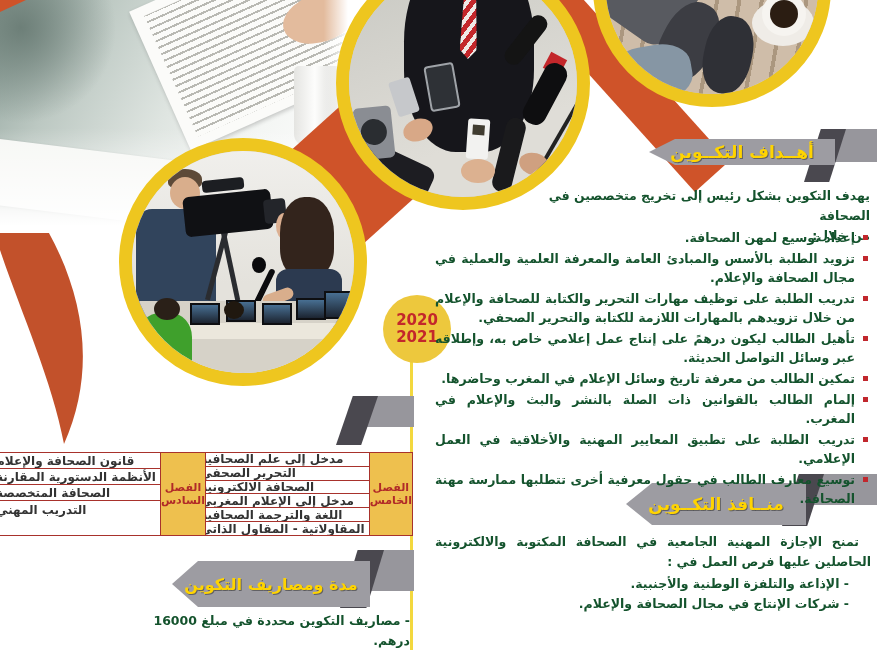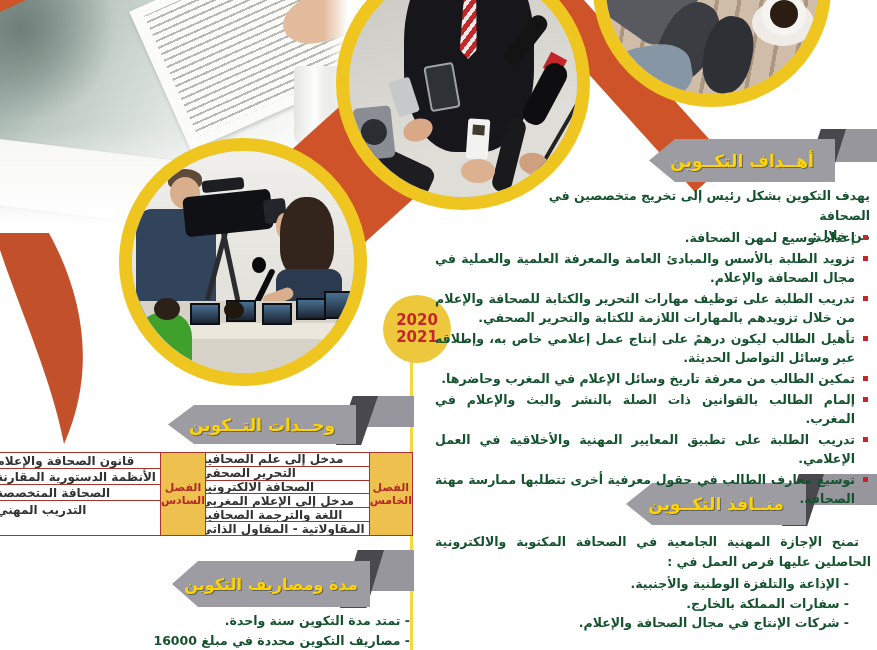--- a/index.html
+++ b/index.html
@@ -108,21 +108,21 @@
      color:#c3272b;font-weight:bold;font-size:15px;line-height:17px;}
   .divider{left:410px;top:360px;width:3px;height:290px;background:#f3d83e;z-index:5;}
 
   
   .rb-bar{background:#97969c;z-index:7;}
   .rb-fold{background:#4a484f;clip-path:polygon(40% 0,100% 0,60% 100%,0 100%);z-index:8;}
   .rb-head{background:#9d9ca2;clip-path:polygon(0 50%,26px 0,100% 0,100% 100%,26px 100%);
      z-index:9;display:flex;align-items:center;justify-content:center;
      color:#ffd400;font-weight:bold;font-size:17px;text-shadow:1px 1px 0 rgba(50,50,50,.55);
      direction:rtl;}
-  .rh-obj{left:649px;top:139px;width:186px;height:43px;}
+  .rh-obj{left:649px;top:139px;width:186px;height:26px;}
   .rf-obj{left:804px;top:129px;width:42px;height:53px;}
   .rbr-obj{left:826px;top:129px;width:51px;height:33px;}
   .rh-out{left:626px;top:483px;width:180px;height:42px;}
   .rf-out{left:782px;top:474px;width:42px;height:52px;}
   .rbr-out{left:804px;top:474px;width:73px;height:31px;}
   .rh-uni{left:168px;top:405px;width:188px;height:39px;}
   .rf-uni{left:336px;top:396px;width:42px;height:49px;}
   .rbr-uni{left:358px;top:396px;width:56px;height:31px;}
   .rh-dur{left:172px;top:561px;width:198px;height:46px;font-size:16px;}
   .rf-dur{left:340px;top:550px;width:44px;height:58px;}
@@ -250,23 +250,20 @@
   <div class="abs divider"></div>
 
   <div class="abs rb-bar rbr-obj"></div>
   <div class="abs rb-fold rf-obj"></div>
   <div class="abs rb-head rh-obj">
     <span>أهــداف التكــوين</span>
   </div>
 
   <div class="abs rb-bar rbr-uni"></div>
   <div class="abs rb-fold rf-uni"></div>
-  <div class="abs rb-head rh-uni">
-    <span>وحــدات التــكوين</span>
-  </div>
 
   <div class="abs rb-bar rbr-dur"></div>
   <div class="abs rb-fold rf-dur"></div>
   <div class="abs rb-head rh-dur">
     <span>مدة ومصاريف التكوين</span>
   </div>
 
   <div class="abs rb-bar rbr-out"></div>
   <div class="abs rb-fold rf-out"></div>
   <div class="abs rb-head rh-out">
@@ -306,27 +303,25 @@
     <div class="courses">
       <div class="course-row">قانون الصحافة والإعلام</div>
       <div class="course-row">الأنظمة الدستورية المقارنة</div>
       <div class="course-row">الصحافة المتخصصة</div>
       <div class="course-row grow">التدريب المهني</div>
     </div>
   </div>
 
   <div class="abs ar dur-block">
     <ul class="dash">
-      <li>- تمتد مدة التكوين سنة واحدة.</li>
       <li>- مصاريف التكوين محددة في مبلغ 16000 درهم.</li>
     </ul>
   </div>
 
   <div class="abs ar out-block">
     <p>تمنح الإجازة المهنية الجامعية  في الصحافة المكتوبة والالكترونية الحاصلين عليها فرص العمل في :</p>
     <ul class="dash">
       <li>- الإذاعة والتلفزة الوطنية والأجنبية.</li>
-      <li>- سفارات المملكة بالخارج.</li>
       <li>- شركات الإنتاج في مجال الصحافة والإعلام.</li>
     </ul>
   </div>
 
 </div>
 
 </body></html>

